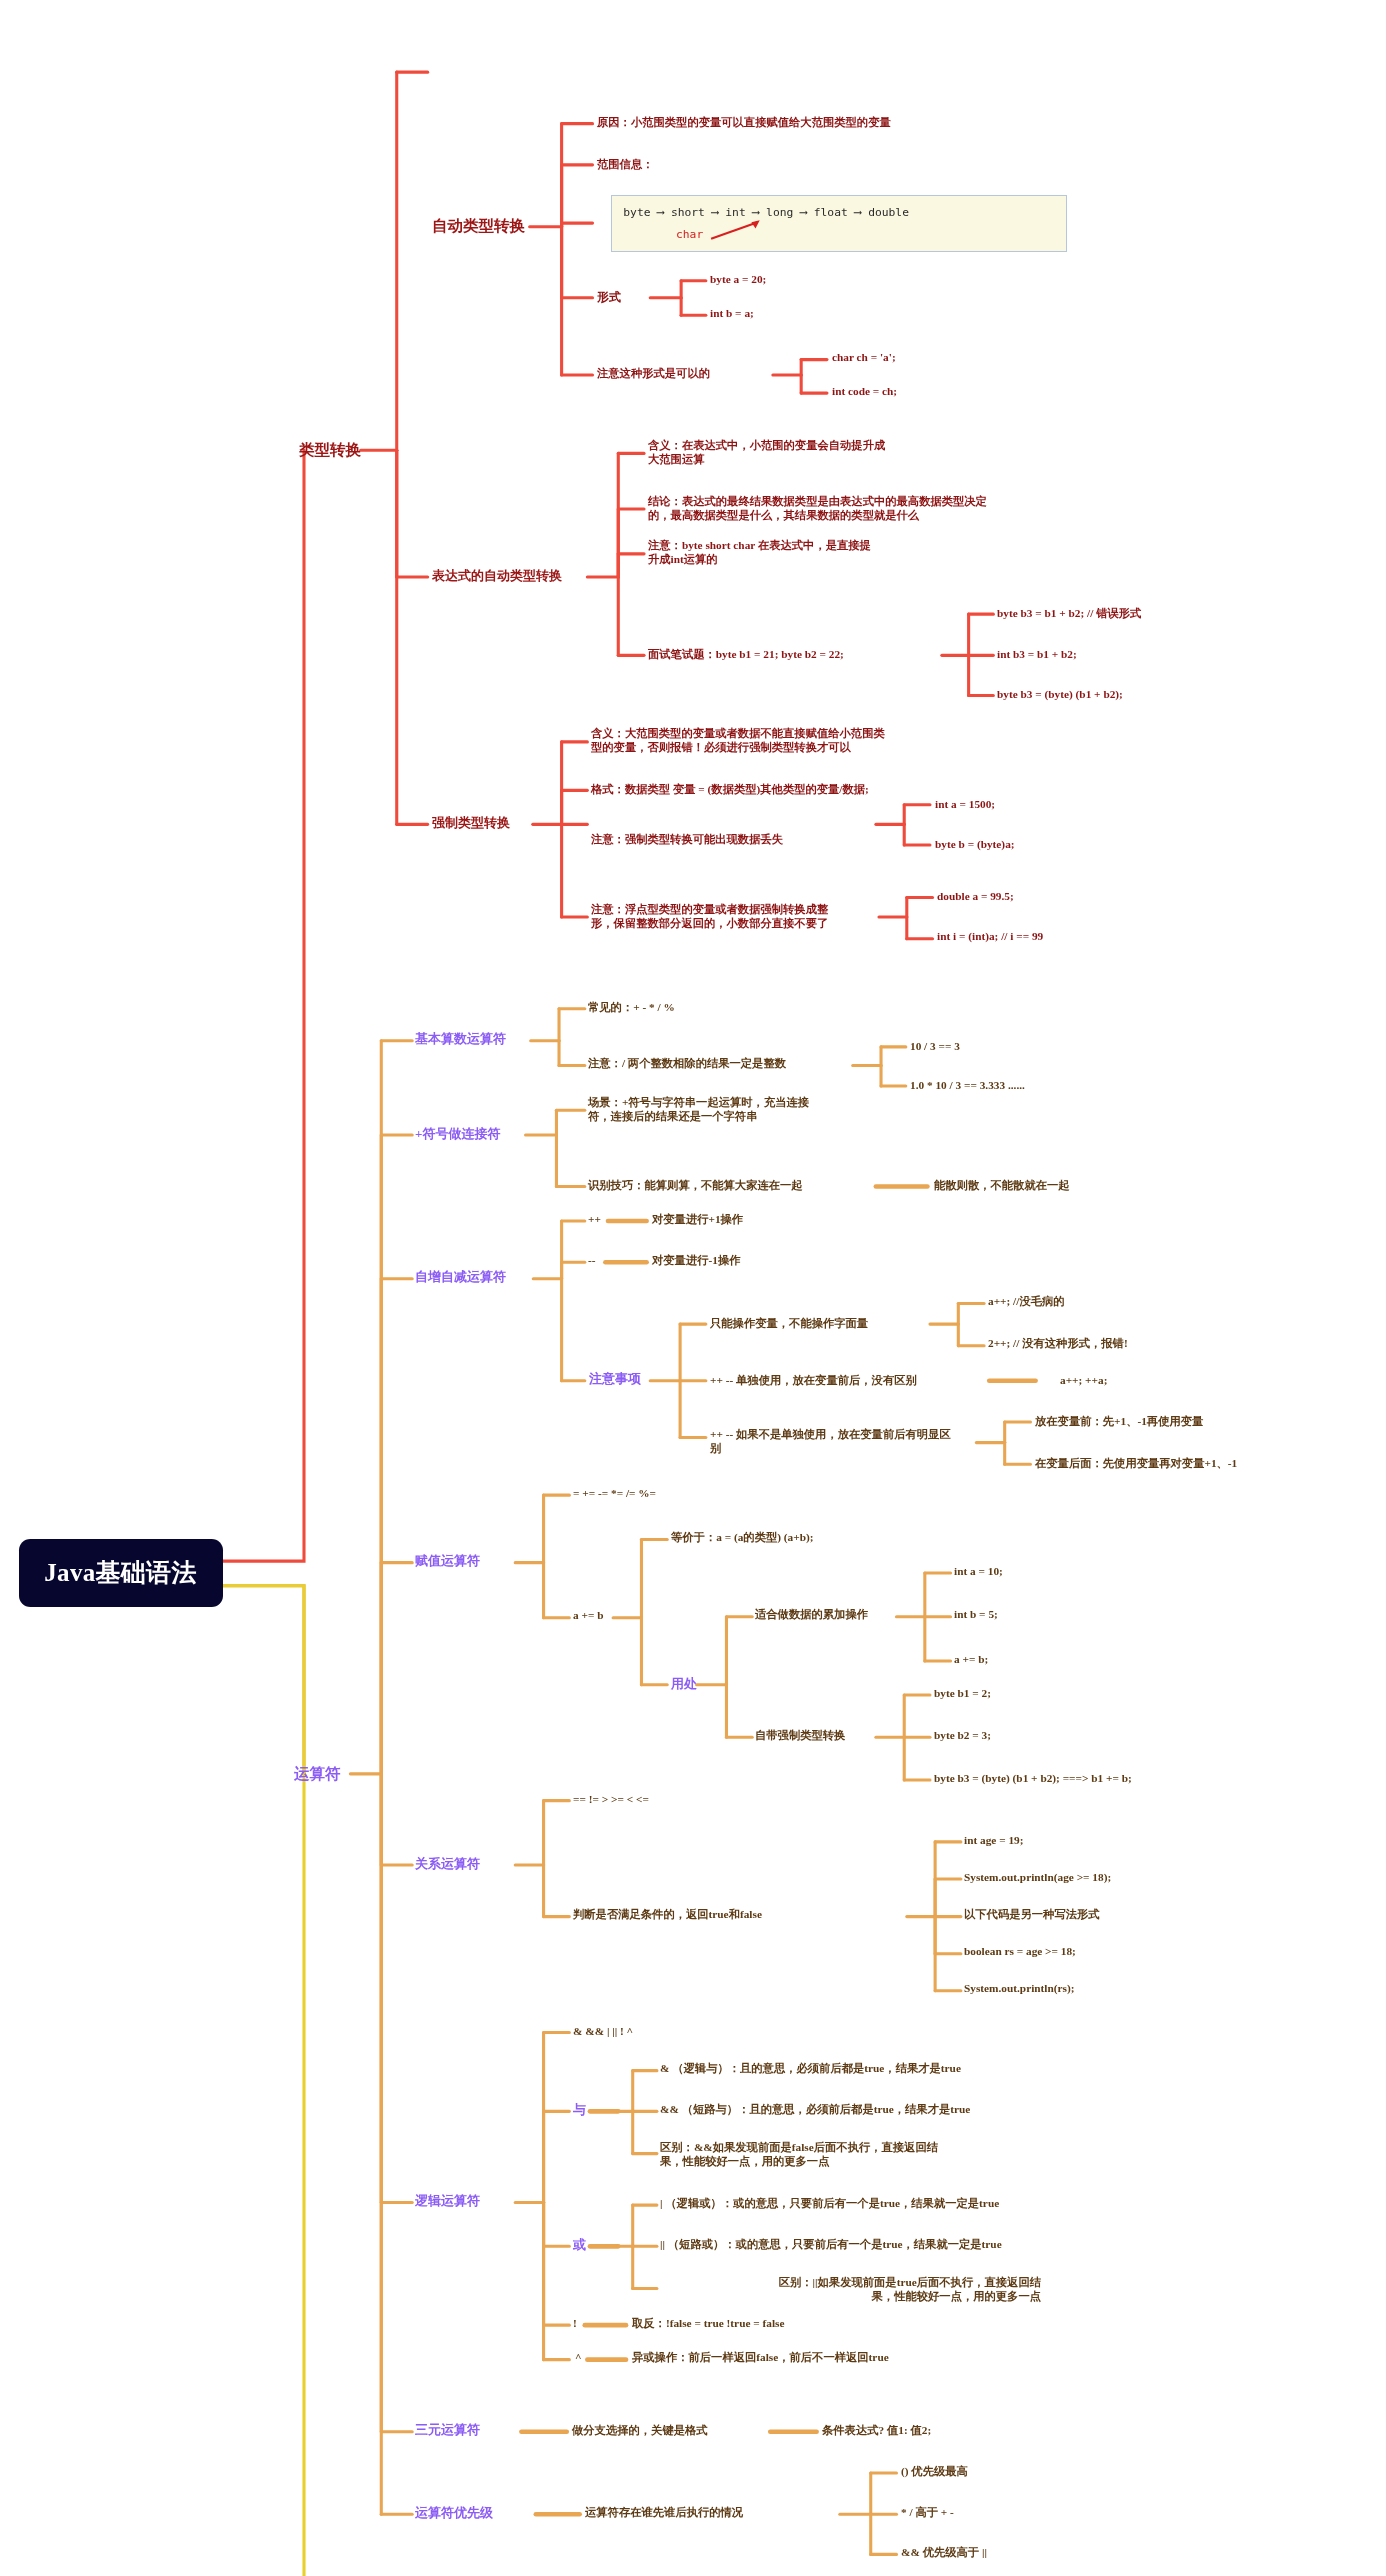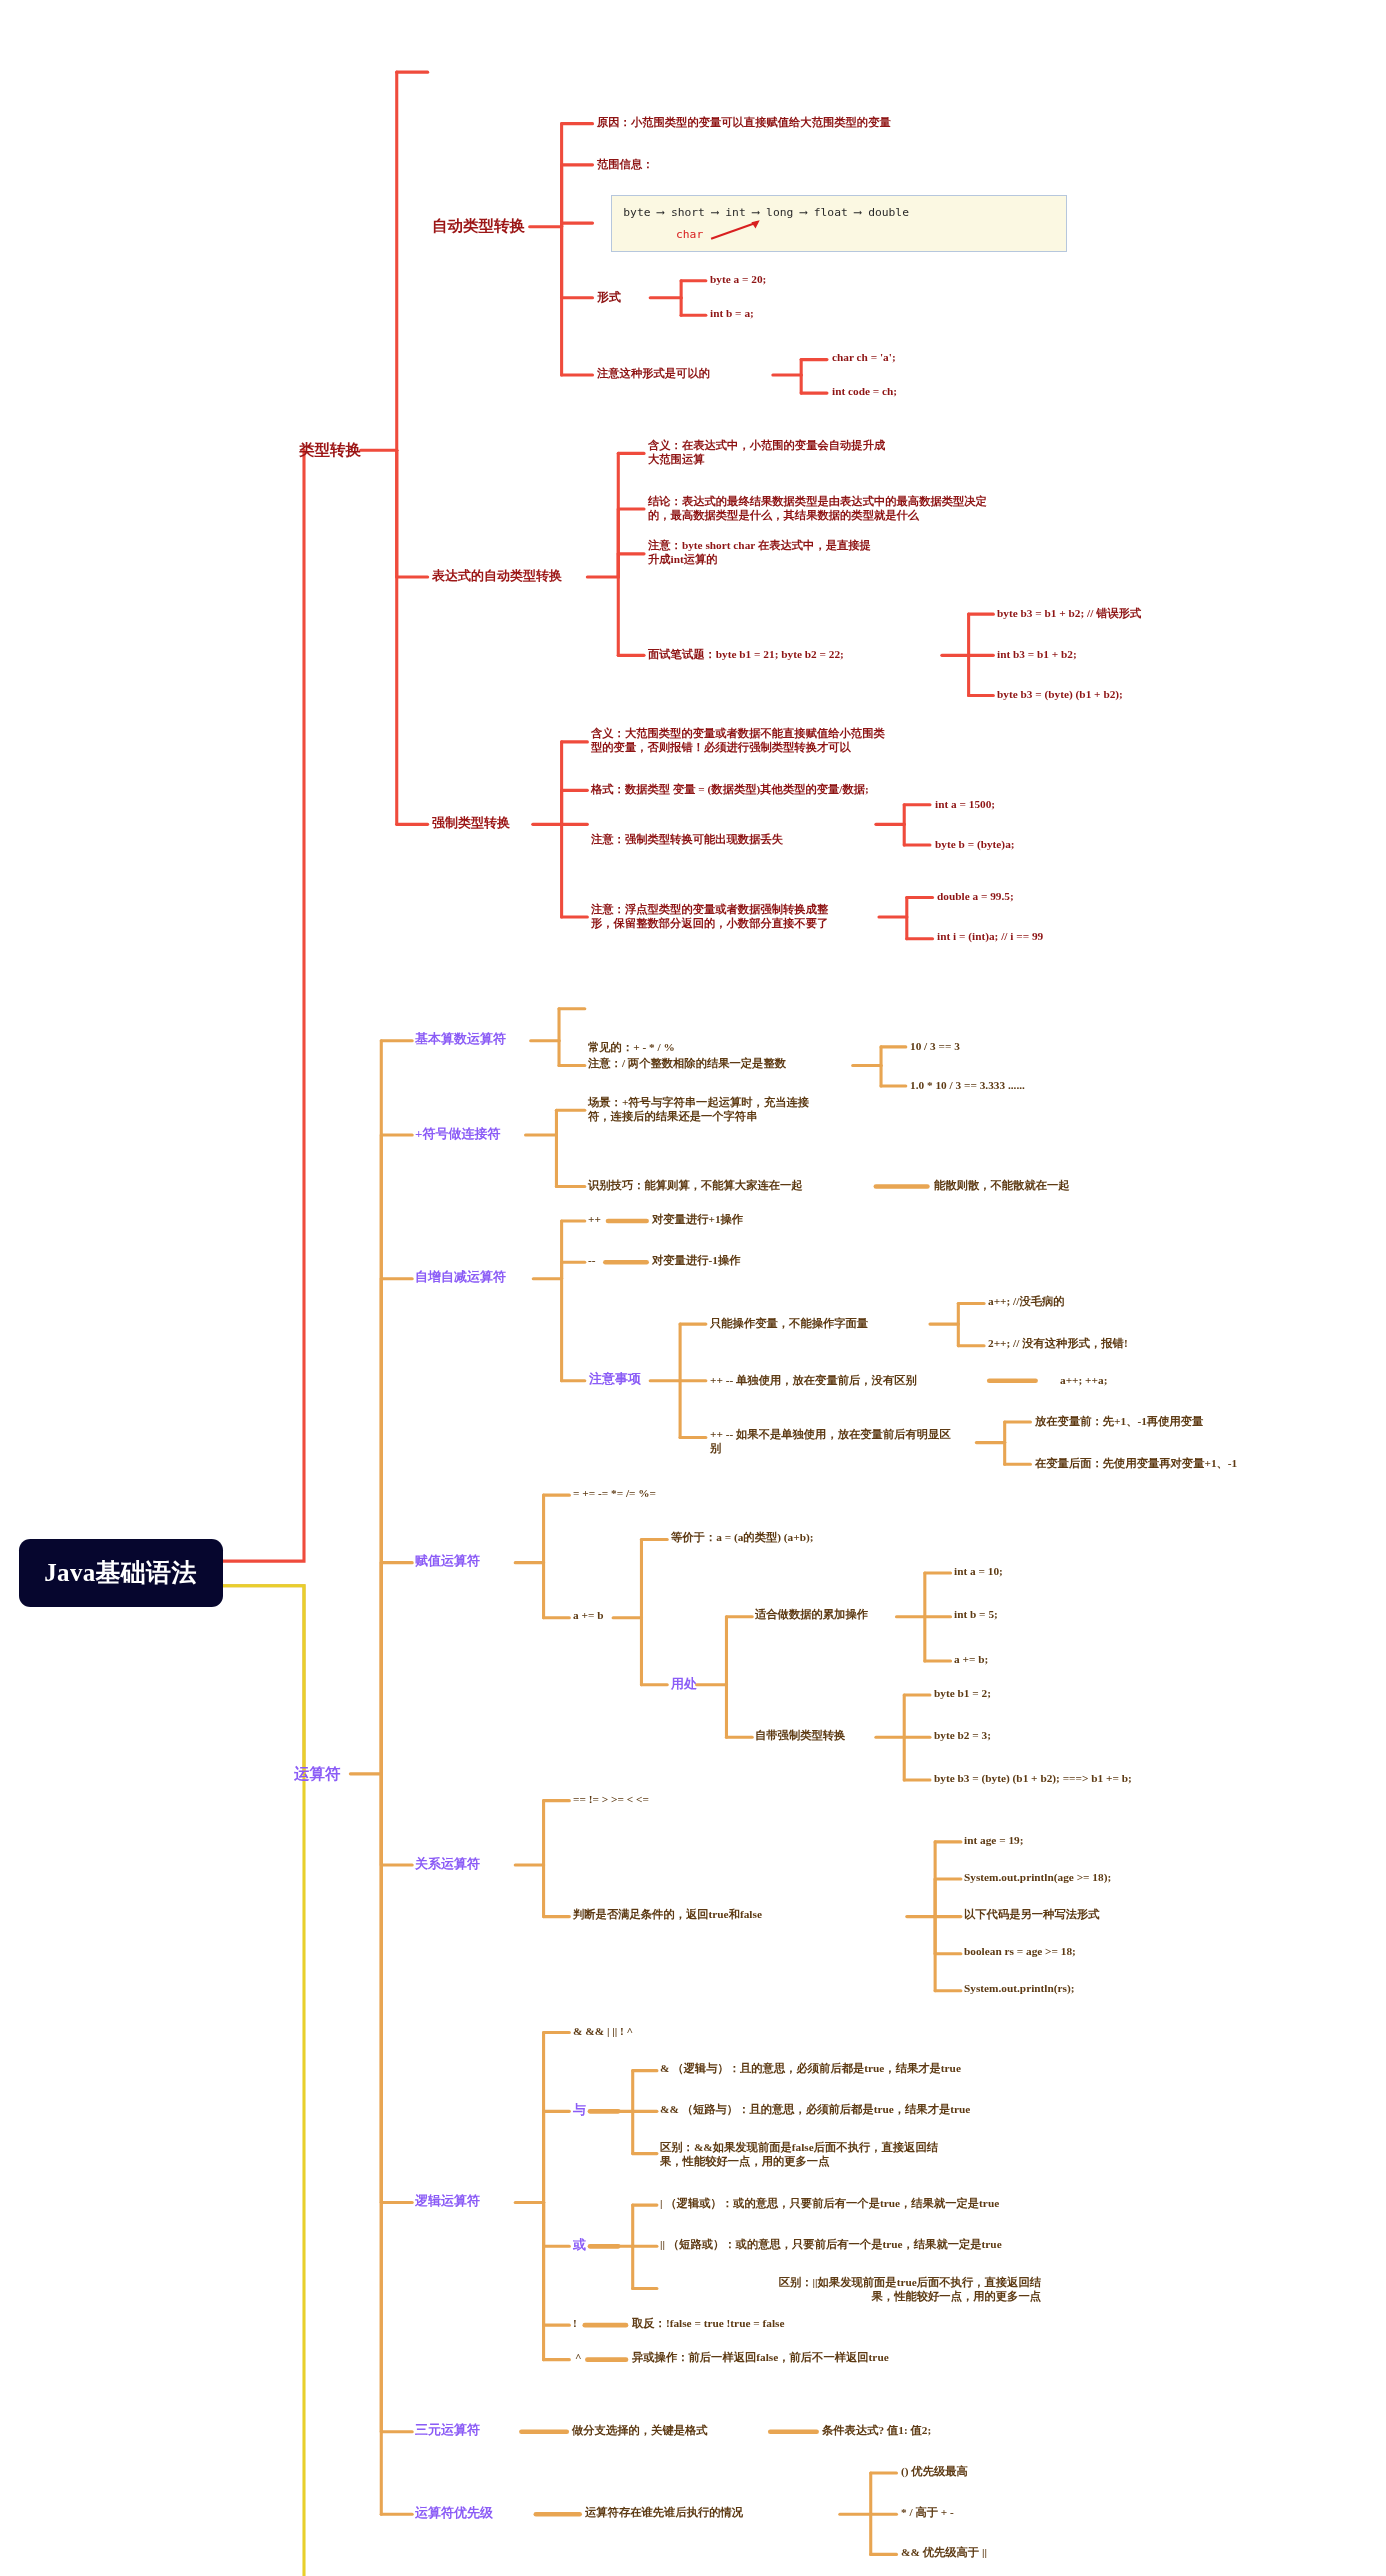--- a/index.html
+++ b/index.html
@@ -389,21 +389,21 @@
   <div class="node t-red s22" style="left:935px; top:838px;">byte b = (byte)a;</div>
 
   <div class="node t-red s22" style="left:591px; top:903px; width:289px;">注意：浮点型类型的变量或者数据强制转换成整
 形，保留整数部分返回的，小数部分直接不要了</div>
   <div class="node t-red s22" style="left:937px; top:890px;">double a = 99.5;</div>
   <div class="node t-red s22" style="left:937px; top:930px;">int i = (int)a; // i == 99</div>
 
   <div class="node branch-label b-org" style="left:294px; top:1765px;text-align:right;">运算符</div>
 
   <div class="node branch-label b-org" style="left:415px; top:1031px; font-size:13px;">基本算数运算符</div>
-  <div class="node t-org s22" style="left:588px; top:1041px;text-align:right;">常见的：+ - * / %</div>
+  <div class="node t-org s22" style="left:588px; top:1001px;text-align:right;">常见的：+ - * / %</div>
   <div class="node t-org s22" style="left:588px; top:1057px;">注意：/ 两个整数相除的结果一定是整数</div>
   <div class="node t-org s22" style="left:910px; top:1040px;">10 / 3 == 3</div>
   <div class="node t-org s22" style="left:910px; top:1079px;">1.0 * 10 / 3 == 3.333 ......</div>
 
   <div class="node branch-label b-org" style="left:415px; top:1126px; font-size:13px;">+符号做连接符</div>
   <div class="node t-org s22" style="left:588px; top:1096px; width:309px;">场景：+符号与字符串一起运算时，充当连接
 符，连接后的结果还是一个字符串</div>
   <div class="node t-org s22" style="left:588px; top:1179px;"></div>
   <div class="node t-org s22" style="left:588px; top:1179px;">识别技巧：能算则算，不能算大家连在一起</div>
   <div class="node t-org s22" style="left:934px; top:1179px;">能散则散，不能散就在一起</div>

